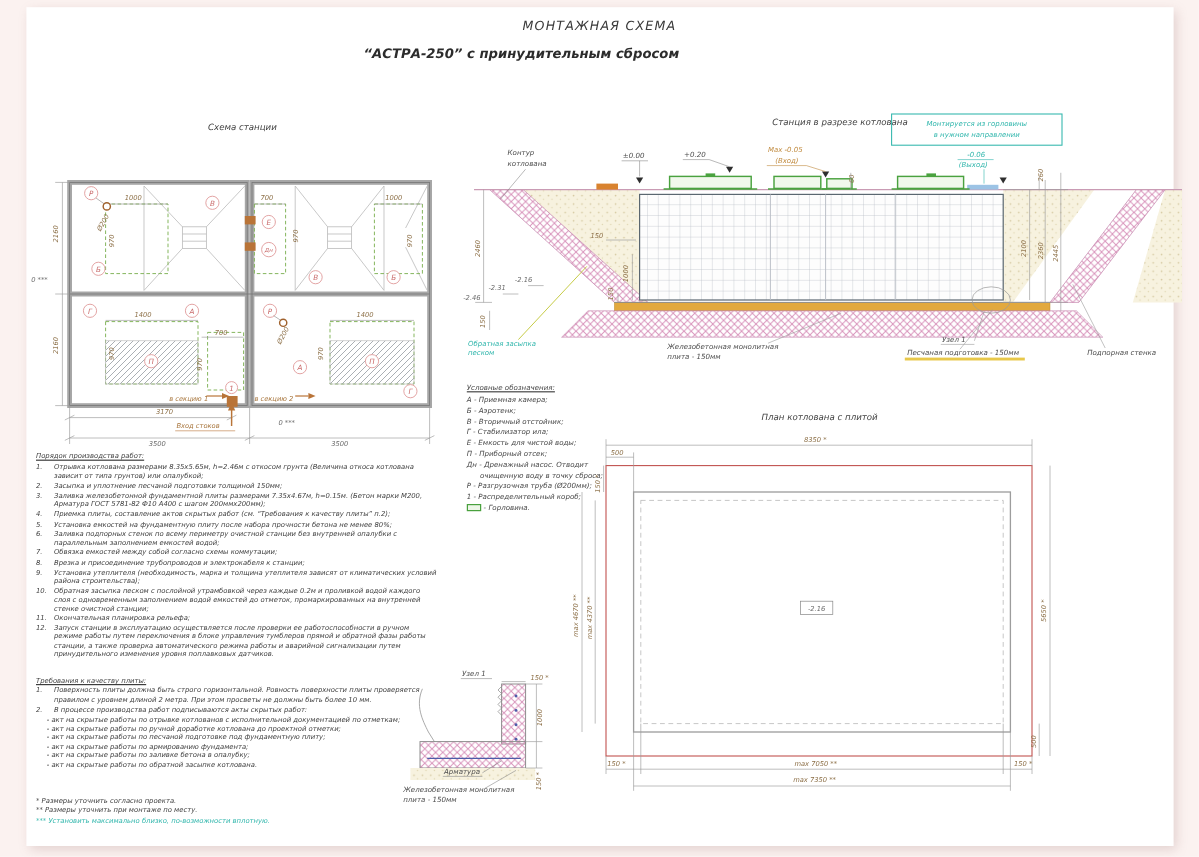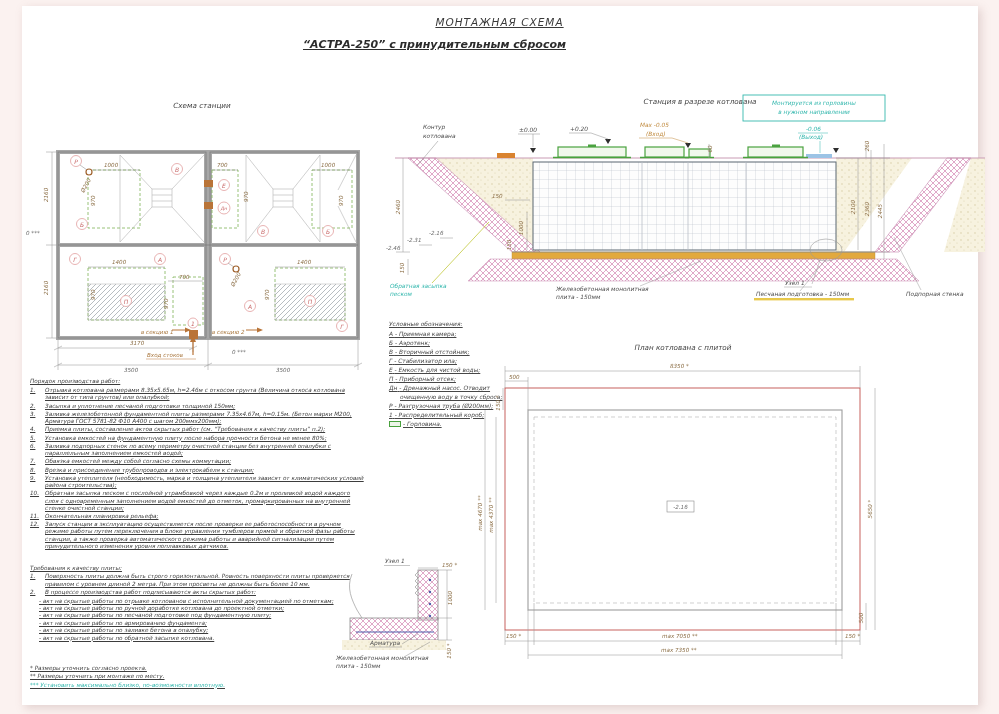--- a/index.html
+++ b/index.html
@@ -1,20 +1,20 @@
 <!DOCTYPE html>
 <html><head>
 <meta charset="utf-8">
 <style>
   html,body{margin:0;padding:0;}
   body{width:999px;height:714px;position:relative;background:#fbf2f0;
        font-family:"DejaVu Sans",sans-serif;overflow:hidden;}
   .sheet{position:absolute;left:22px;top:6px;width:956px;height:699px;background:#fff;
          box-shadow:3px 3px 9px rgba(160,120,120,.28);}
-  .abs{position:absolute;text-decoration:underline;}
+  .abs{position:absolute;}
   .h1{left:0;top:16px;width:999px;text-align:center;font-style:italic;font-size:10.5px;
       letter-spacing:1px;color:#3a3a3a;}
   .h2{left:0;top:38px;width:869px;text-align:center;font-style:italic;font-weight:bold;
       font-size:11px;color:#2c2c2c;}
   svg.draw{position:absolute;overflow:visible;}
   svg text{font-family:"DejaVu Sans",sans-serif;font-style:italic;}
   .ts{font-size:7.2px;fill:#3f3f3f;}
   .tl{font-size:5.9px;fill:#4c4c4c;}
   .td{font-size:5.6px;fill:#8d7048;}
   .tdg{font-size:5.6px;fill:#6b6b6b;}

